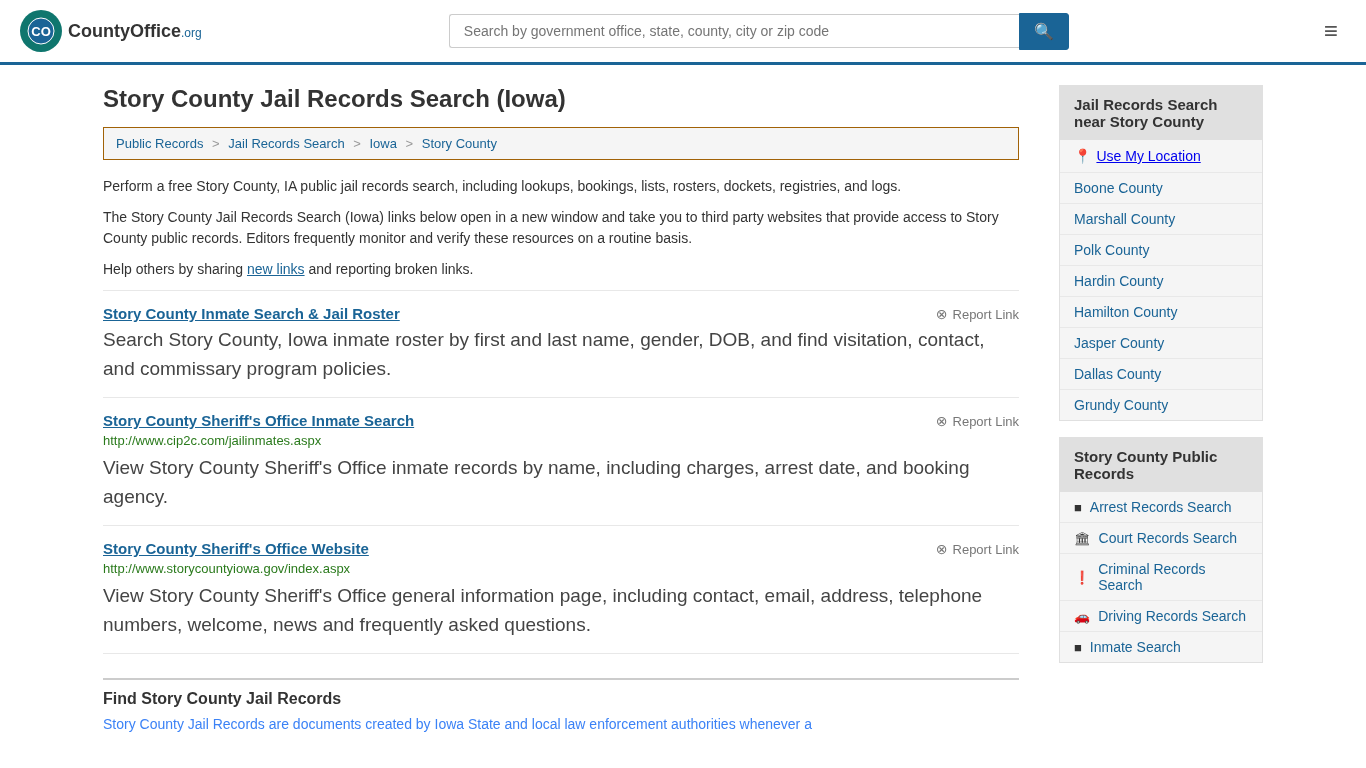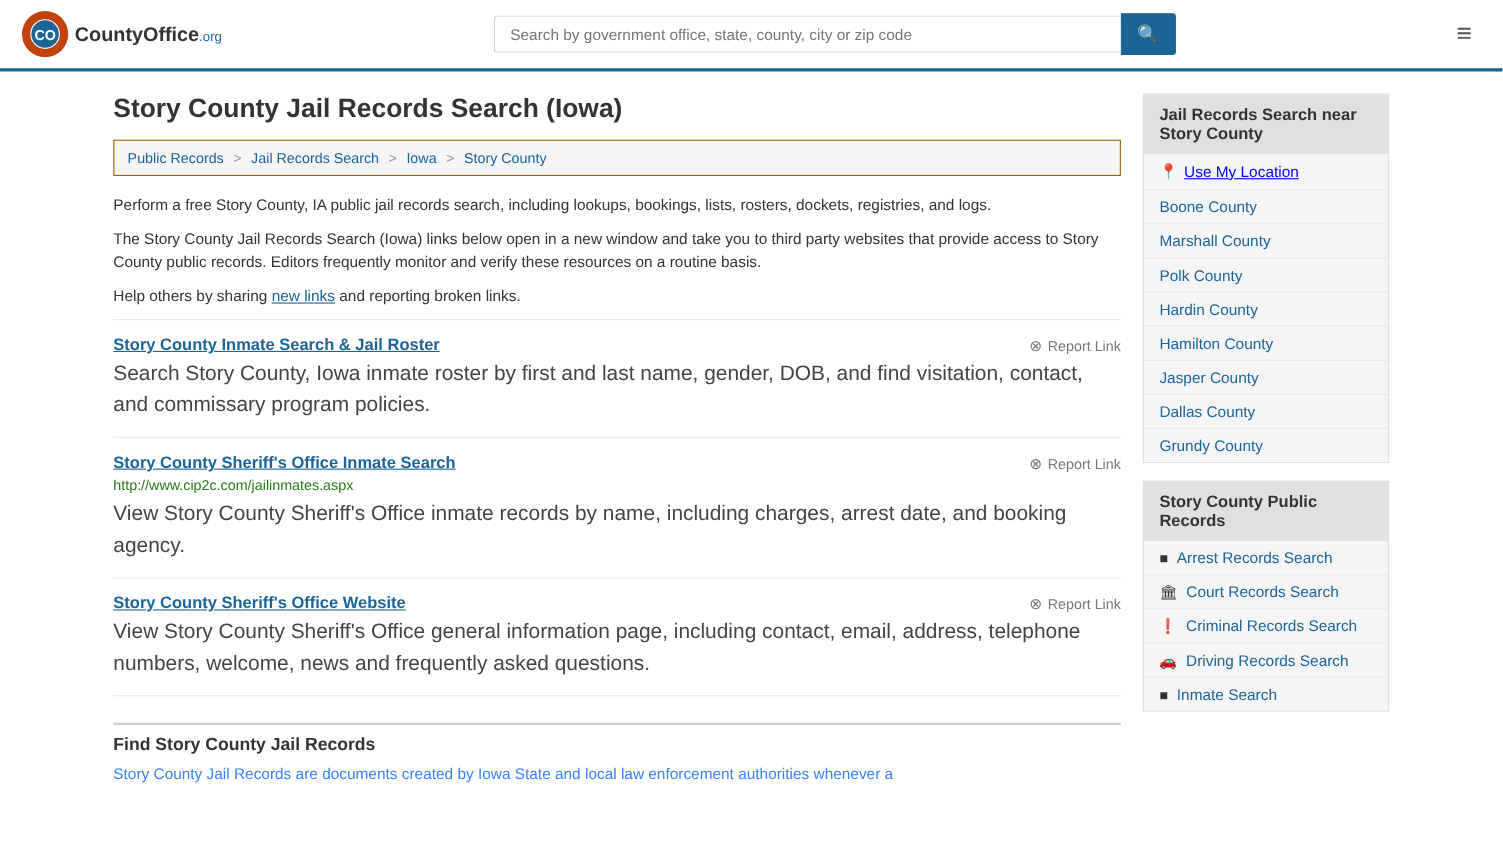--- a/index.html
+++ b/index.html
@@ -16,21 +16,21 @@
     }
     .logo-area {
       display: flex;
       align-items: center;
       gap: 6px;
     }
     .logo-circle {
       width: 42px;
       height: 42px;
       border-radius: 50%;
-      background: #c2410c;
+      background: #0f766e;
       display: flex;
       align-items: center;
       justify-content: center;
       color: #fff;
       font-size: 18px;
     }
     .search-area {
       display: flex;
       align-items: center;
       flex: 1;
@@ -61,28 +61,28 @@
       color: #555;
       padding: 4px 8px;
     }
 
     
     .main-container {
       max-width: 1200px;
       margin: 0 auto;
       padding: 20px;
       display: flex;
-      gap: 20px;
+      gap: 40px;
     }
     .content-area {
       flex: 1;
       min-width: 0;
     }
     .sidebar {
-      width: 224px;
+      width: 204px;
       flex-shrink: 0;
     }
 
     
     .page-title {
       font-size: 24px;
       font-weight: bold;
       color: #333;
       margin-bottom: 14px;
     }
@@ -264,20 +264,21 @@
     <div class="result-desc">View Story County Sheriff's Office inmate records by name, including charges, arrest date, and booking agency.</div>
   </div>
         <div class="result-item">
     <div class="result-header">
       <a href="#" class="result-title">Story County Sheriff's Office Website</a>
       <span class="report-link">
         <span class="report-icon">⊗</span>
         <span>Report Link</span>
       </span>
     </div>
+    <div class="result-url">http://www.storycountyiowa.gov/index.aspx</div>
     <div class="result-desc">View Story County Sheriff's Office general information page, including contact, email, address, telephone numbers, welcome, news and frequently asked questions.</div>
   </div>
       </div>
 
     <div class="result-item">
       <h2 class="section-heading">Find Story County Jail Records</h2>
       <p class="section-desc">Story County Jail Records are documents created by Iowa State and local law enforcement authorities whenever a</p>
     </div>
 
   </div>

